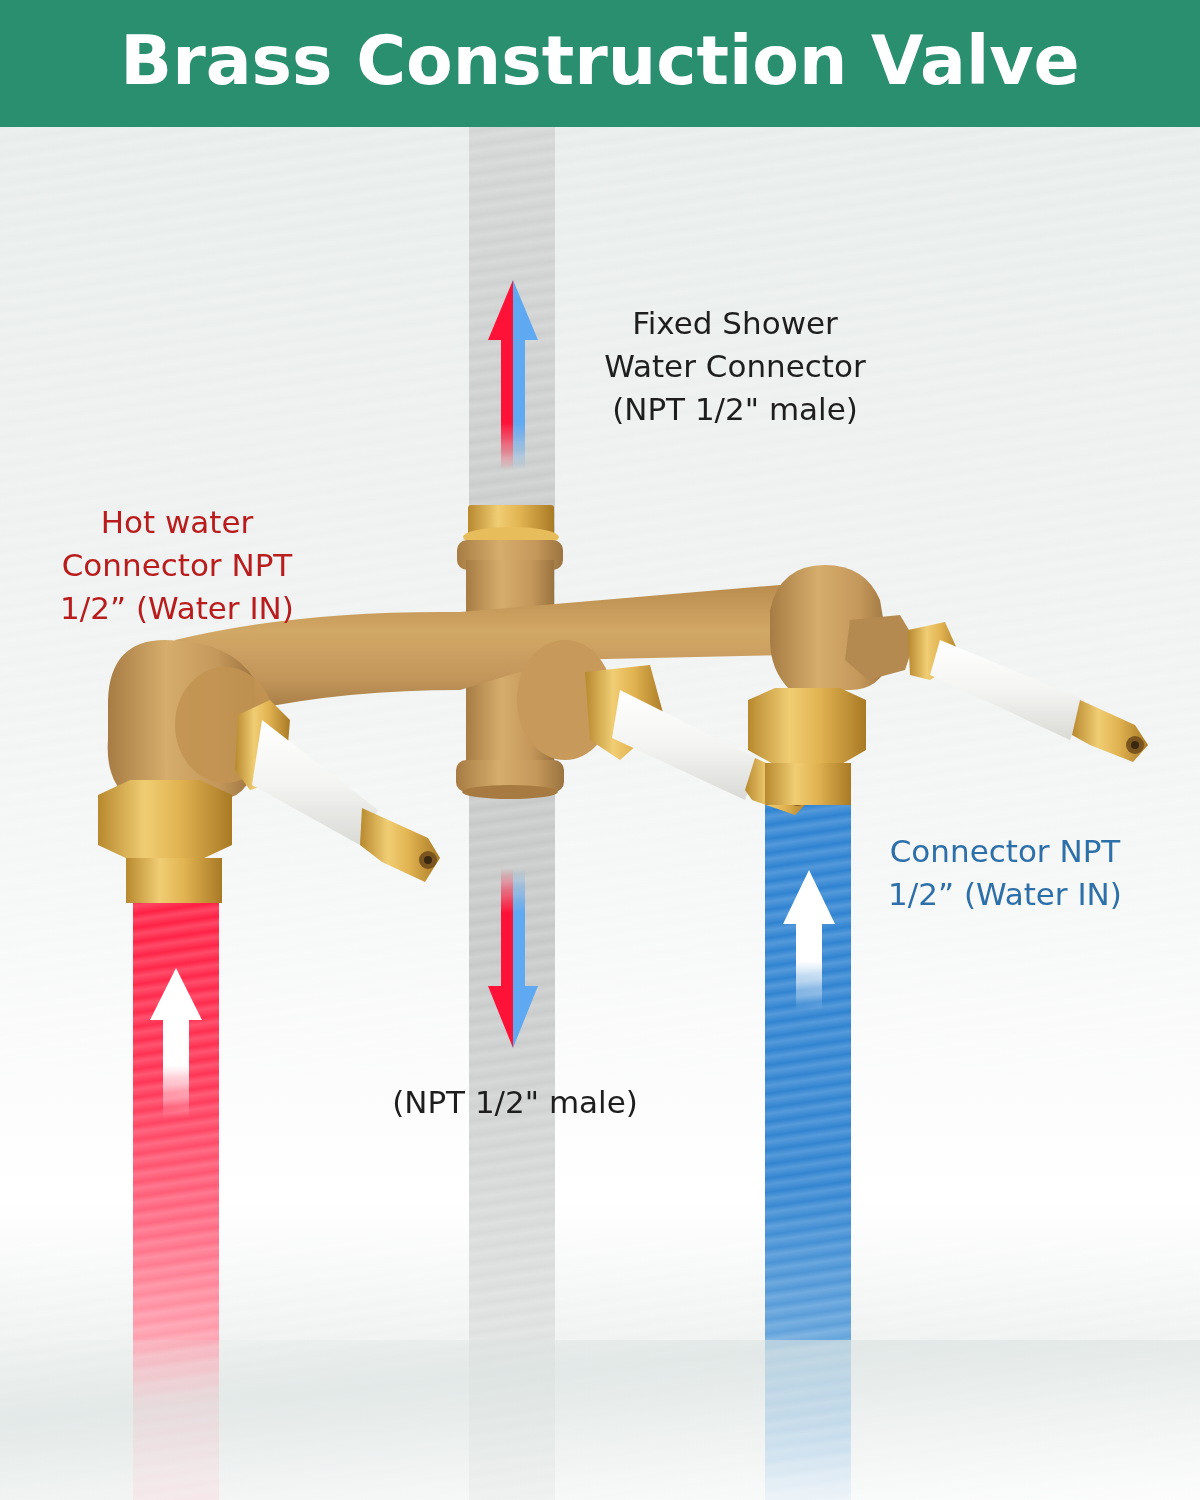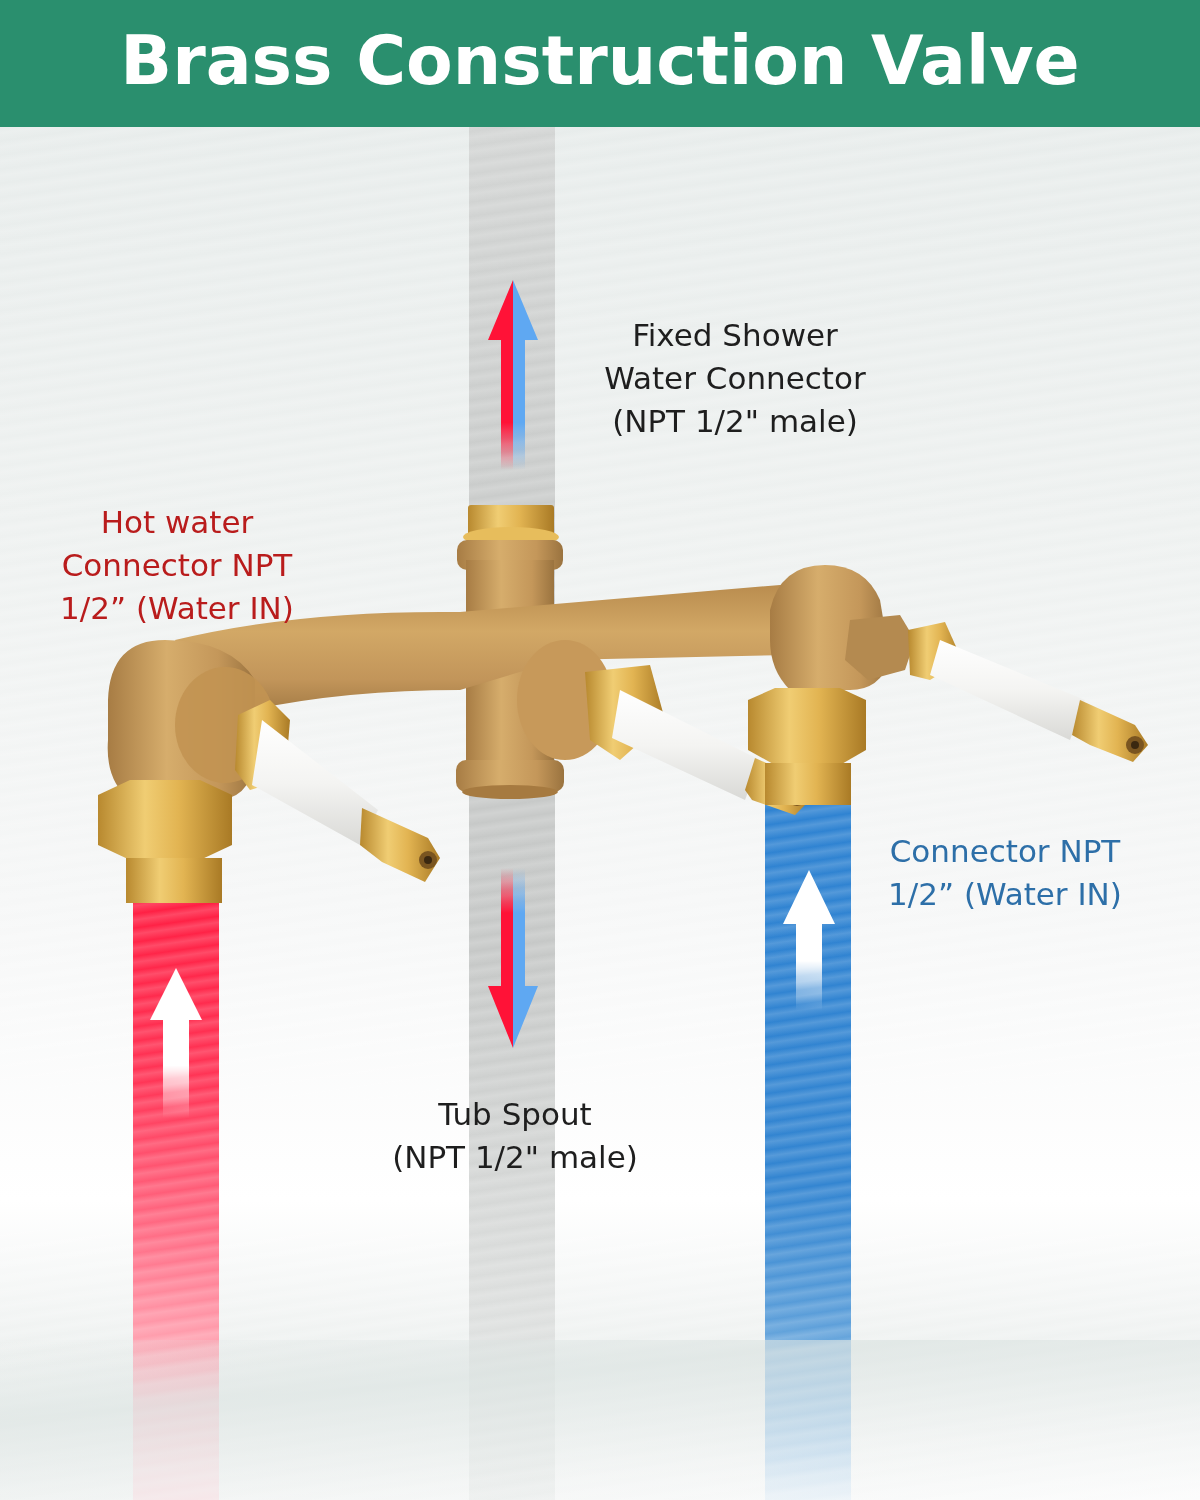--- a/index.html
+++ b/index.html
@@ -50,21 +50,21 @@
   }
   .label {
     position: absolute;
     font-family: "DejaVu Sans", sans-serif;
     font-size: 31px;
     line-height: 43px;
     text-align: center;
     white-space: nowrap;
   }
   .label span { display: block; }
-  .label-dark { color: #1e1e1e; margin-top: 12px; }
+  .label-dark { color: #1e1e1e; }
   .label-hot { color: #b91c1c; }
   .label-cold { color: #2d6fa8; }
   svg.valve { position: absolute; left: 0; top: 0; }
 </style>
 </head>
 <body>
 
 <div class="pipe-gray"></div>
 <div class="pipe-hot"></div>
 <div class="pipe-cold"></div>
@@ -203,15 +203,14 @@
   <span>Connector NPT</span>
   <span>1/2” (Water IN)</span>
 </div>
 
 <div class="label label-cold" style="left:850px; top:830px; width:310px;">
   <span>Connector NPT</span>
   <span>1/2” (Water IN)</span>
 </div>
 
 <div class="label label-dark" style="left:360px; top:1081px; width:310px;">
-  <span>Tub Spout</span>
   <span>(NPT 1/2" male)</span>
 </div>
 
 </body></html>

